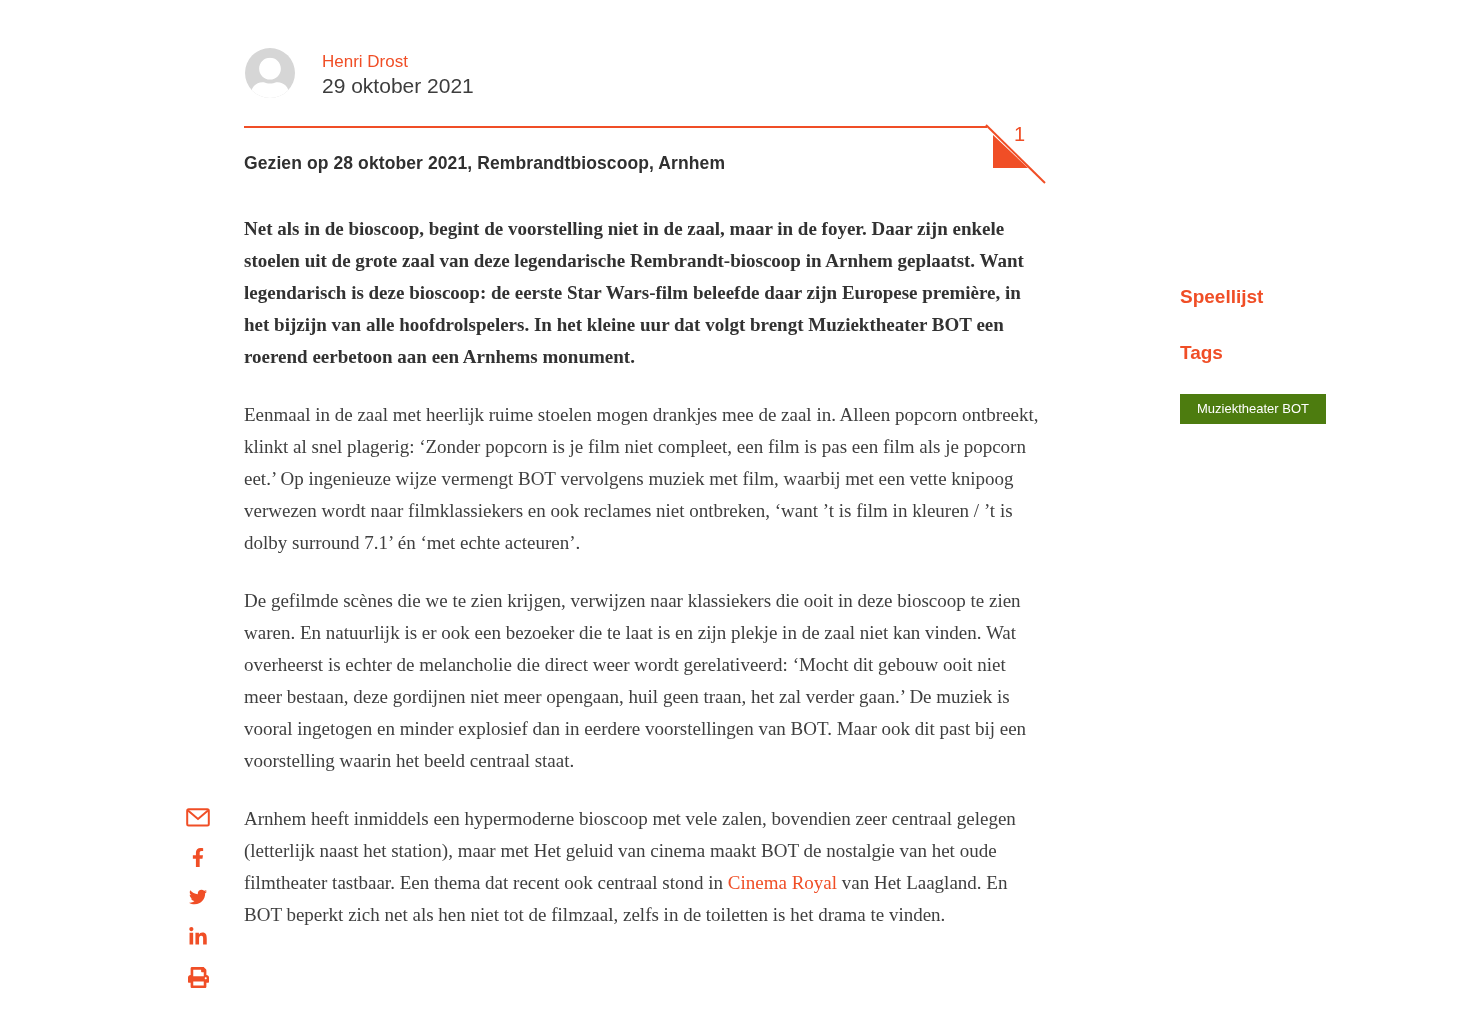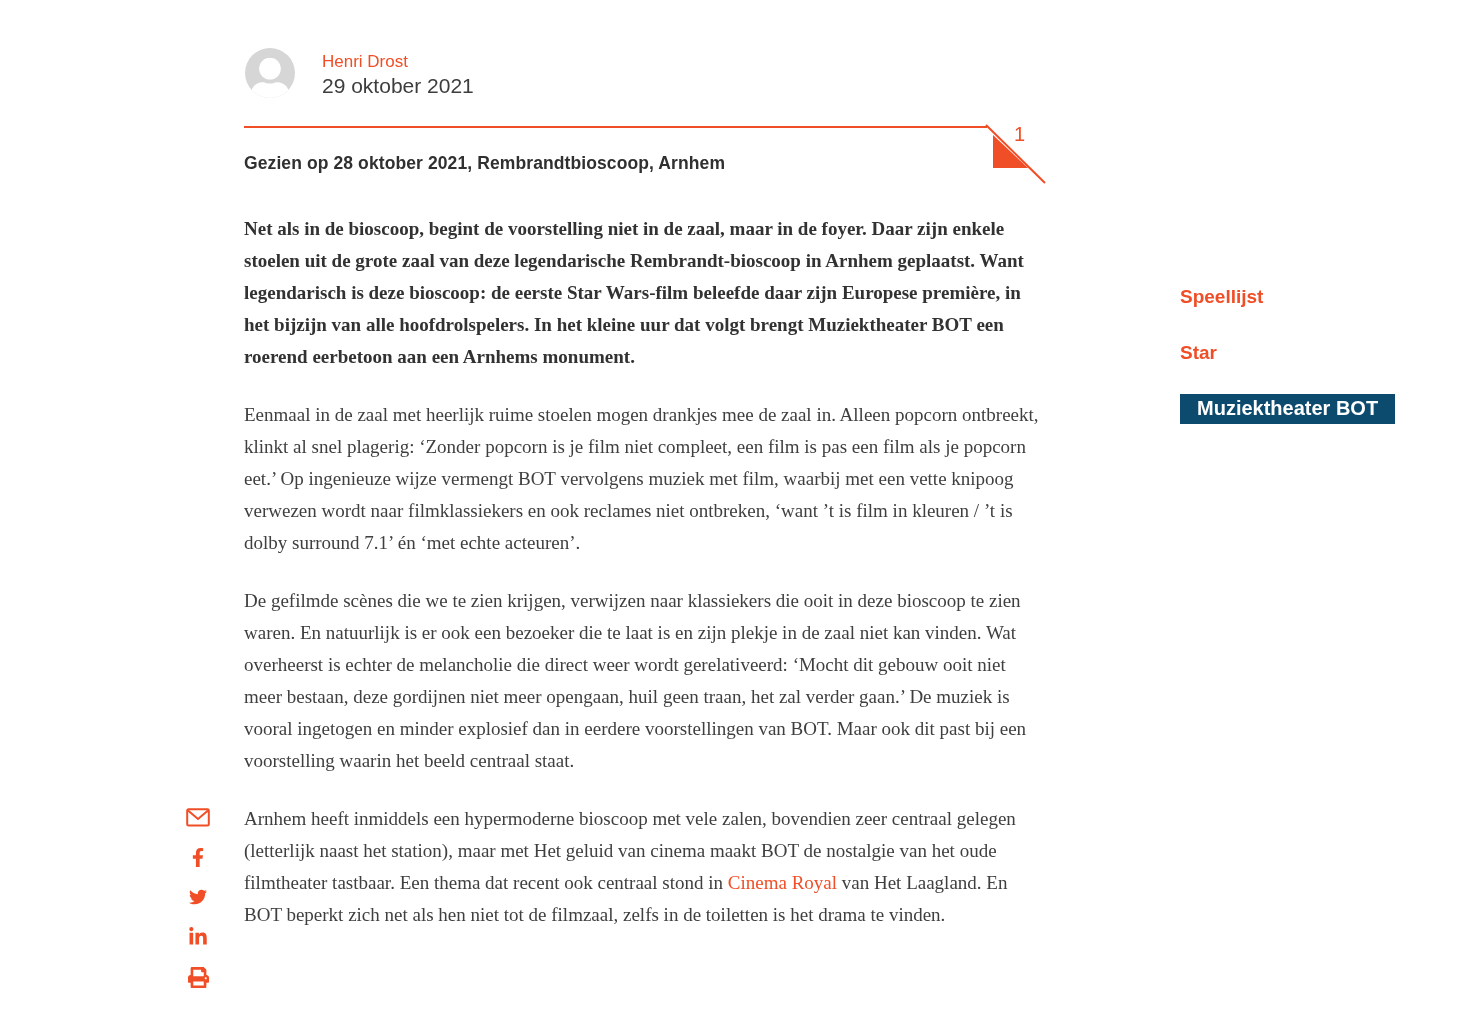--- a/index.html
+++ b/index.html
@@ -28,21 +28,21 @@
   .article a{color:#f04e26;text-decoration:none;}
   
   .share-column{position:absolute;left:185px;top:806px;width:26px;display:flex;flex-direction:column;align-items:center;gap:18px;}
   .share-btn{width:24px;height:22px;display:flex;align-items:center;justify-content:center;cursor:pointer;}
   .share-btn svg{display:block;}
   
   .sidebar{position:absolute;left:1180px;top:250px;width:240px;margin-top:36px;}
   .sidebar-heading{color:#f04e26;font-size:19px;font-weight:bold;margin:0 0 34px 0;}
   .sidebar-link{display:block;color:#f04e26;font-size:17.5px;line-height:30px;text-decoration:none;width:220px;margin-bottom:32px;}
   .sidebar-heading.tags{margin-bottom:30px;}
-  .tag-button{display:inline-block;background:#0c4a6e;color:#ffffff;font-size:20px;font-weight:bold;padding:4px 17px 5px 17px;line-height:21px;}
+  .tag-button{display:inline-block;background:#4d7c0f;color:#ffffff;font-size:13px;font-weight:normal;padding:4px 17px 5px 17px;line-height:21px;}
 </style>
 </head>
 <body>
 
 <div class="author-block">
   <div class="avatar">
     <svg width="38" height="44" viewBox="0 0 448 512">
       <path fill="#ffffff" d="M224 256c70.7 0 128-57.3 128-128S294.7 0 224 0 96 57.3 96 128s57.3 128 128 128zm89.6 32h-16.7c-22.2 10.2-46.9 16-72.9 16s-50.6-5.8-72.9-16h-16.7C60.2 288 0 348.2 0 422.4V464c0 26.5 21.5 48 48 48h352c26.5 0 48-21.5 48-48v-41.6c0-74.2-60.2-134.4-134.4-134.4z"></path>
     </svg>
   </div>
@@ -92,15 +92,15 @@
   </div>
   <div class="share-btn">
     <svg width="21" height="21" viewBox="0 0 512 512">
       <path fill="#f04e26" d="M448 192V77.25c0-8.49-3.37-16.62-9.37-22.63L393.37 9.37c-6-6-14.14-9.37-22.63-9.37H96C78.33 0 64 14.33 64 32v160c-35.35 0-64 28.65-64 64v112c0 8.84 7.16 16 16 16h48v96c0 17.67 14.33 32 32 32h320c17.67 0 32-14.33 32-32v-96h48c8.84 0 16-7.16 16-16V256c0-35.35-28.65-64-64-64zm-64 256H128v-96h256v96zm0-224H128V64h192v48c0 8.84 7.16 16 16 16h48v96zm48 72c-13.25 0-24-10.75-24-24 0-13.26 10.75-24 24-24s24 10.74 24 24c0 13.25-10.75 24-24 24z"></path>
     </svg>
   </div>
 </div>
 
 <div class="sidebar">
   <h3 class="sidebar-heading">Speellijst</h3>
-  <h3 class="sidebar-heading tags">Star</h3>
+  <h3 class="sidebar-heading tags">Tags</h3>
   <div><span class="tag-button">Muziektheater BOT</span></div>
 </div>
 
 </body></html>

